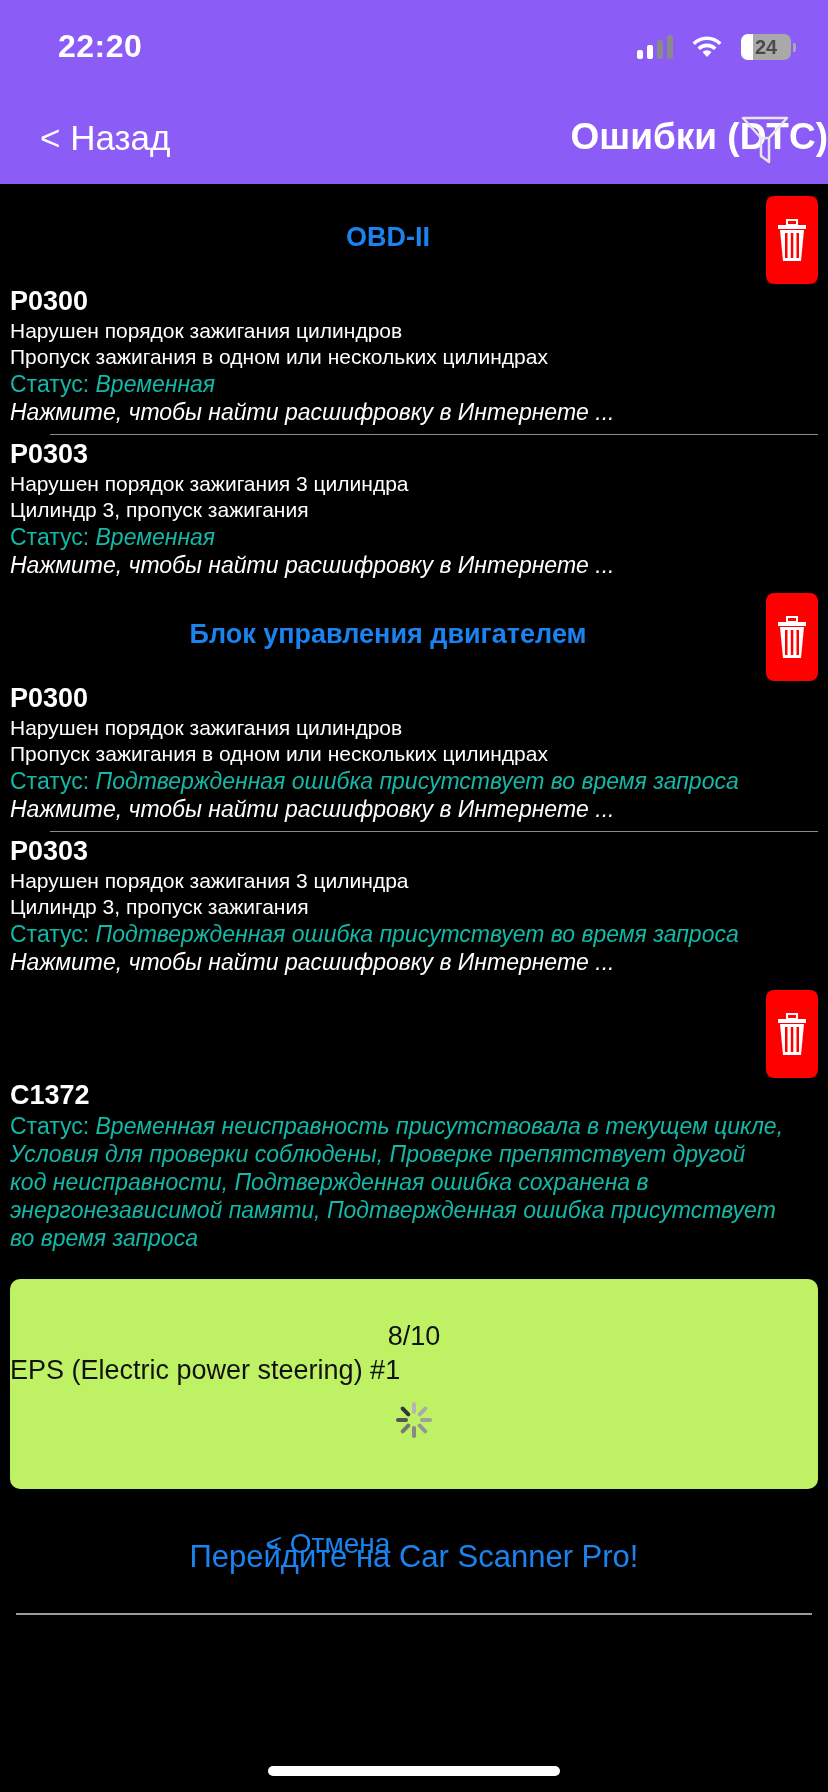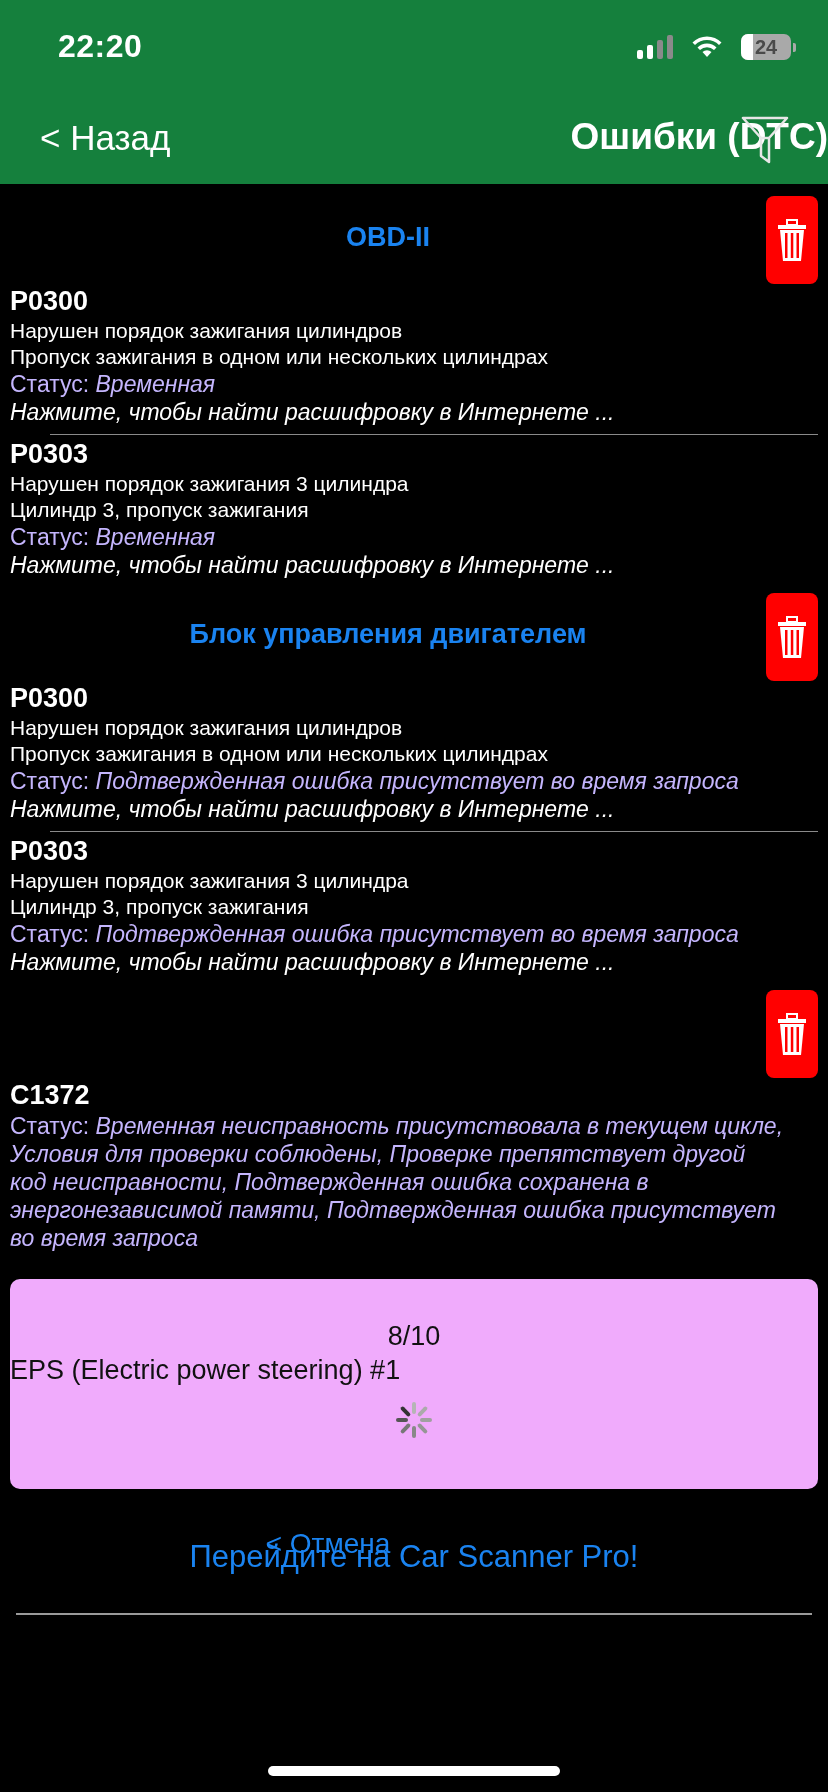--- a/index.html
+++ b/index.html
@@ -1,19 +1,19 @@
 <!DOCTYPE html>
 <html><head>
 <meta charset="utf-8">
 <style>
   * { box-sizing: border-box; margin: 0; padding: 0; }
   html, body { width: 828px; height: 1792px; background: #000; overflow: hidden; }
   body { font-family: "Liberation Sans", "DejaVu Sans", sans-serif; color: #fff; position: relative; }
 
-  .header { position: absolute; left: 0; top: 0; width: 828px; height: 184px; background: #15803d; }
+  .header { position: absolute; left: 0; top: 0; width: 828px; height: 184px; background: #8b5cf6; }
   .status-time { position: absolute; left: 58px; top: 28px; font-size: 32px; font-weight: 600; color: #fff; letter-spacing: 0.5px; }
   .status-icons { position: absolute; right: 32px; top: 34px; display: flex; align-items: center; gap: 18px; }
   .signal { display: flex; align-items: flex-end; gap: 4px; height: 24px; }
   .signal span { width: 6px; border-radius: 2px; background: #fff; }
   .signal span.dim { background: #8a8a8a; }
   .battery { position: relative; width: 50px; height: 26px; border-radius: 7px; background: #a9a9a9; overflow: hidden; display: flex; align-items: center; justify-content: center; }
   .battery .fill { position: absolute; left: 0; top: 0; bottom: 0; width: 12px; background: #fff; }
   .battery .num { position: relative; font-size: 20px; font-weight: 700; color: #4a4a4a; }
   .battery-tip { width: 3px; height: 9px; background: #a9a9a9; border-radius: 0 2px 2px 0; margin-left: -8px; }
 
@@ -23,26 +23,26 @@
 
   .content { position: absolute; left: 0; top: 184px; width: 828px; }
 
   .section-head { position: relative; height: 100px; }
   .section-title { position: absolute; left: 0; width: 776px; top: 38px; text-align: center; color: #1a83f0; font-size: 27px; font-weight: 700; }
   .trash-btn { position: absolute; right: 10px; top: 12px; width: 52px; height: 88px; background: #ff0000; border-radius: 8px; display: flex; align-items: center; justify-content: center; cursor: pointer; }
 
   .dtc { padding: 0 10px; position: relative; cursor: pointer; }
   .dtc .code { font-size: 27px; font-weight: 700; color: #fff; line-height: 34px; }
   .dtc .line { font-size: 21px; line-height: 26px; color: #fff; }
-  .dtc .status-line { font-size: 23px; line-height: 28px; color: #c4b5fd; }
+  .dtc .status-line { font-size: 23px; line-height: 28px; color: #14b8a6; }
   .dtc .status-line .val { font-style: italic; }
   .dtc .search { font-size: 23px; line-height: 28px; font-style: italic; color: #fff; }
   .sep { height: 1px; background: #8a8a8a; margin-left: 50px; margin-right: 10px; margin-top: 8px; margin-bottom: 2px; }
 
-  .progress-card { position: absolute; left: 10px; top: 1279px; width: 808px; height: 210px; background: #f0abfc; border-radius: 10px; }
+  .progress-card { position: absolute; left: 10px; top: 1279px; width: 808px; height: 210px; background: #bef264; border-radius: 10px; }
   .progress-count { position: absolute; left: 0; width: 100%; top: 42px; text-align: center; color: #111; font-size: 27px; }
   .progress-module { position: absolute; left: 0; width: 100%; top: 76px; text-align: left; color: #111; font-size: 27px; }
   .spinner { position: absolute; left: 384px; top: 121px; width: 40px; height: 40px; }
 
   .cancel-btn { position: absolute; left: 0; width: 656px; top: 1528px; text-align: center; color: #1a83f0; font-size: 28px; cursor: pointer; }
   .footer-line { position: absolute; left: 16px; width: 796px; top: 1613px; height: 2px; background: #9a9a9a; }
   .promo { position: absolute; left: 0; width: 828px; top: 1537px; text-align: center; color: #1a83f0; font-size: 31px; line-height: 39px; cursor: pointer; }
   .home-indicator { position: absolute; left: 268px; top: 1766px; width: 292px; height: 10px; border-radius: 5px; background: #fff; }
 </style>
 </head>

